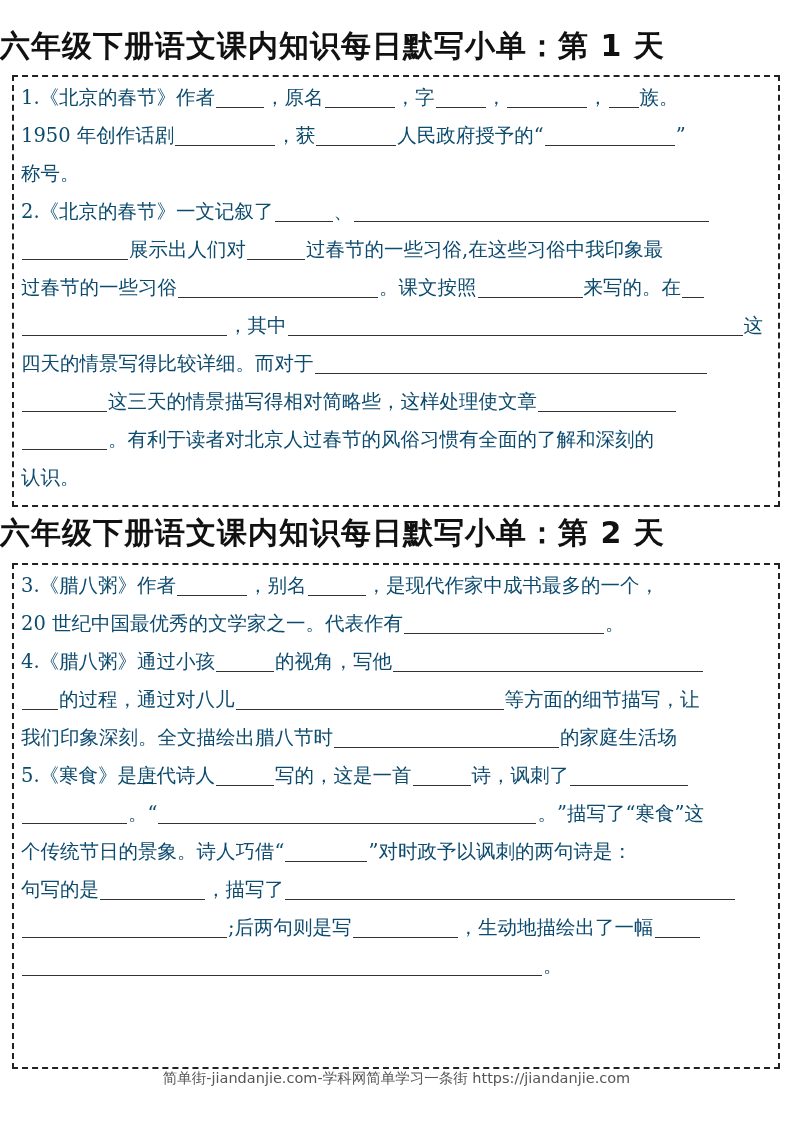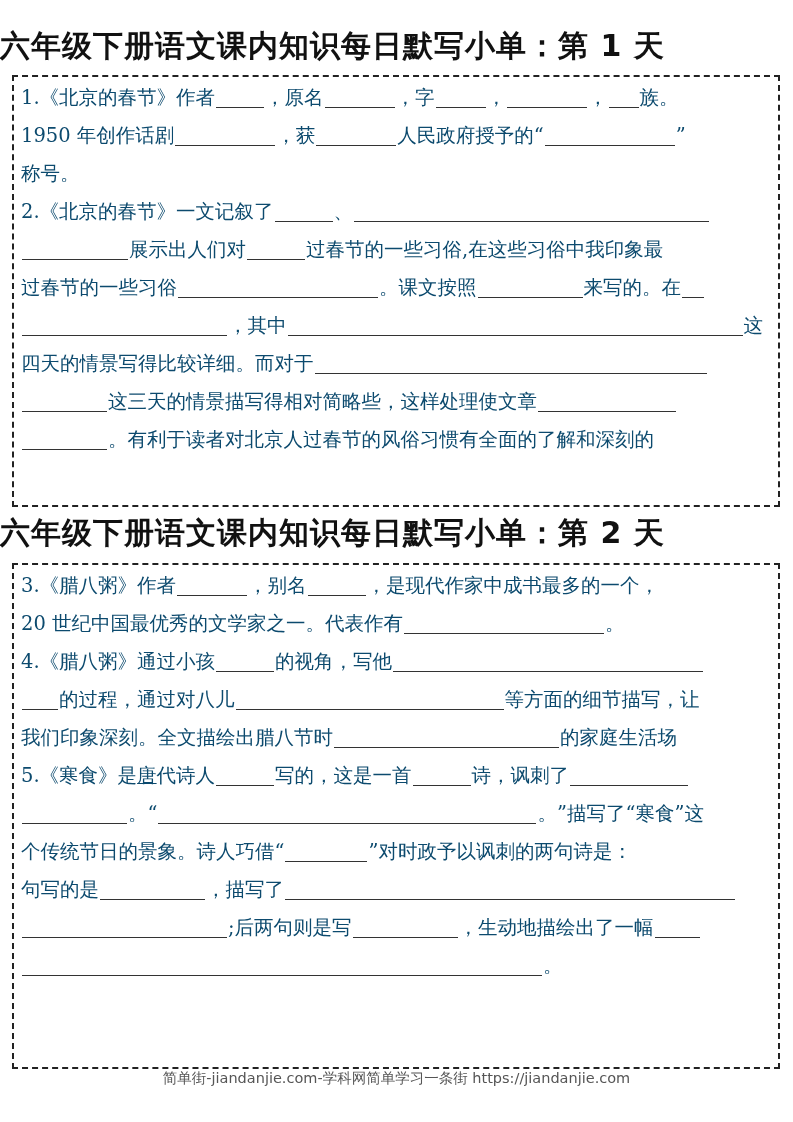--- a/index.html
+++ b/index.html
@@ -37,20 +37,21 @@
       <div class="line"><span>1.《北京的春节》作者</span><span class="blank" style="width: 48px;"></span><span>，原名</span><span class="blank" style="width: 70px;"></span><span>，字</span><span class="blank" style="width: 50px;"></span><span>，</span><span class="blank" style="width: 80px;"></span><span>，</span><span class="blank" style="width: 30px;"></span><span>族。</span></div>
       <div class="line"><span>1950 年创作话剧</span><span class="blank" style="width: 100px;"></span><span>，获</span><span class="blank" style="width: 80px;"></span><span>人民政府授予的“</span><span class="blank" style="width: 130px;"></span><span>”</span></div>
       <div class="line"><span>称号。</span></div>
       <div class="line"><span>2.《北京的春节》一文记叙了</span><span class="blank" style="width: 58px;"></span><span>、</span><span class="blank" style="width: 355px;"></span></div>
       <div class="line"><span class="blank" style="width: 106px;"></span><span>展示出人们对</span><span class="blank" style="width: 58px;"></span><span>过春节的一些习俗,在这些习俗中我印象最</span></div>
       <div class="line"><span>过春节的一些习俗</span><span class="blank" style="width: 200px;"></span><span>。课文按照</span><span class="blank" style="width: 105px;"></span><span>来写的。在</span><span class="blank" style="width: 22px;"></span></div>
       <div class="line"><span class="blank" style="width: 205px;"></span><span>，其中</span><span class="blank" style="width: 455px;"></span><span>这</span></div>
       <div class="line"><span>四天的情景写得比较详细。而对于</span><span class="blank" style="width: 392px;"></span></div>
       <div class="line"><span class="blank" style="width: 85px;"></span><span>这三天的情景描写得相对简略些，这样处理使文章</span><span class="blank" style="width: 138px;"></span></div>
       <div class="line"><span class="blank" style="width: 85px;"></span><span>。有利于读者对北京人过春节的风俗习惯有全面的了解和深刻的</span></div>
+      <div class="line"><span>认识。</span></div>
     </div>
 </div>
 
 <div class="title" style="top:513px">六年级下册语文课内知识每日默写小单：第 2 天</div>
 <div class="box" style="top:563px;height:506px">
   <div>
       <div class="line"><span>3.《腊八粥》作者</span><span class="blank" style="width: 70px;"></span><span>，别名</span><span class="blank" style="width: 58px;"></span><span>，是现代作家中成书最多的一个，</span></div>
       <div class="line"><span>20 世纪中国最优秀的文学家之一。代表作有</span><span class="blank" style="width: 200px;"></span><span>。</span></div>
       <div class="line"><span>4.《腊八粥》通过小孩</span><span class="blank" style="width: 58px;"></span><span>的视角，写他</span><span class="blank" style="width: 310px;"></span></div>
       <div class="line"><span class="blank" style="width: 36px;"></span><span>的过程，通过对八儿</span><span class="blank" style="width: 268px;"></span><span>等方面的细节描写，让</span></div>

